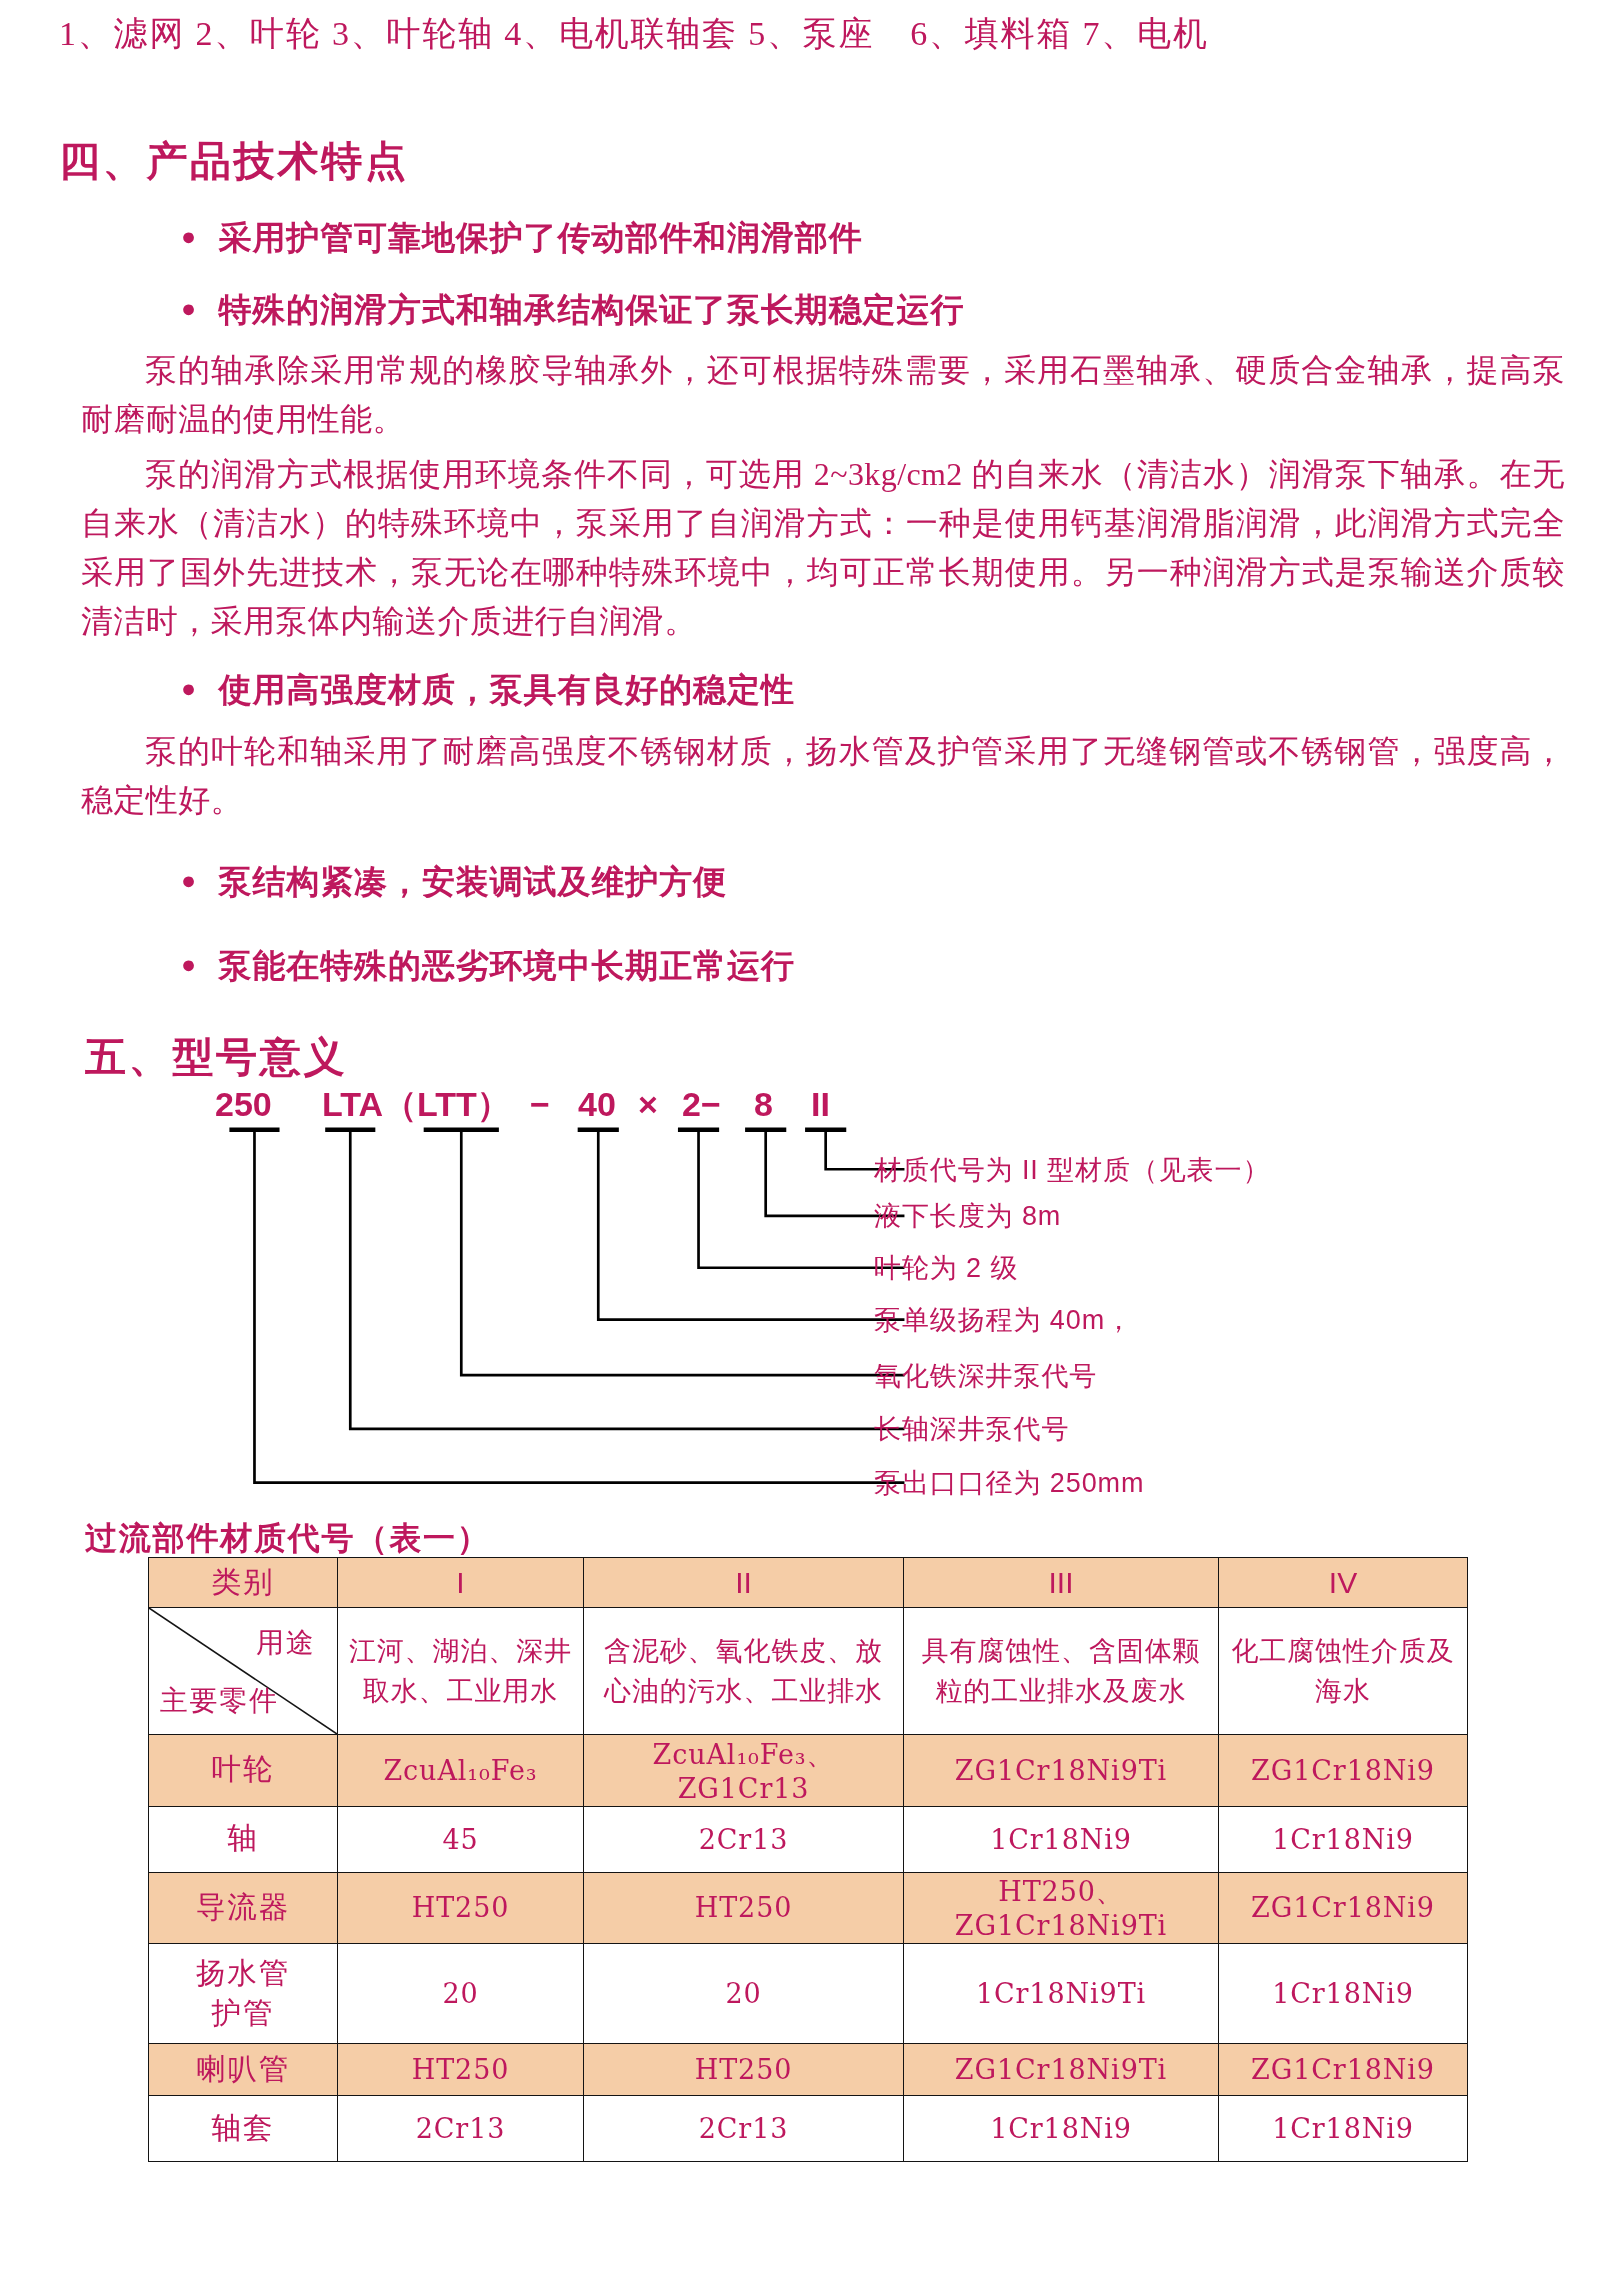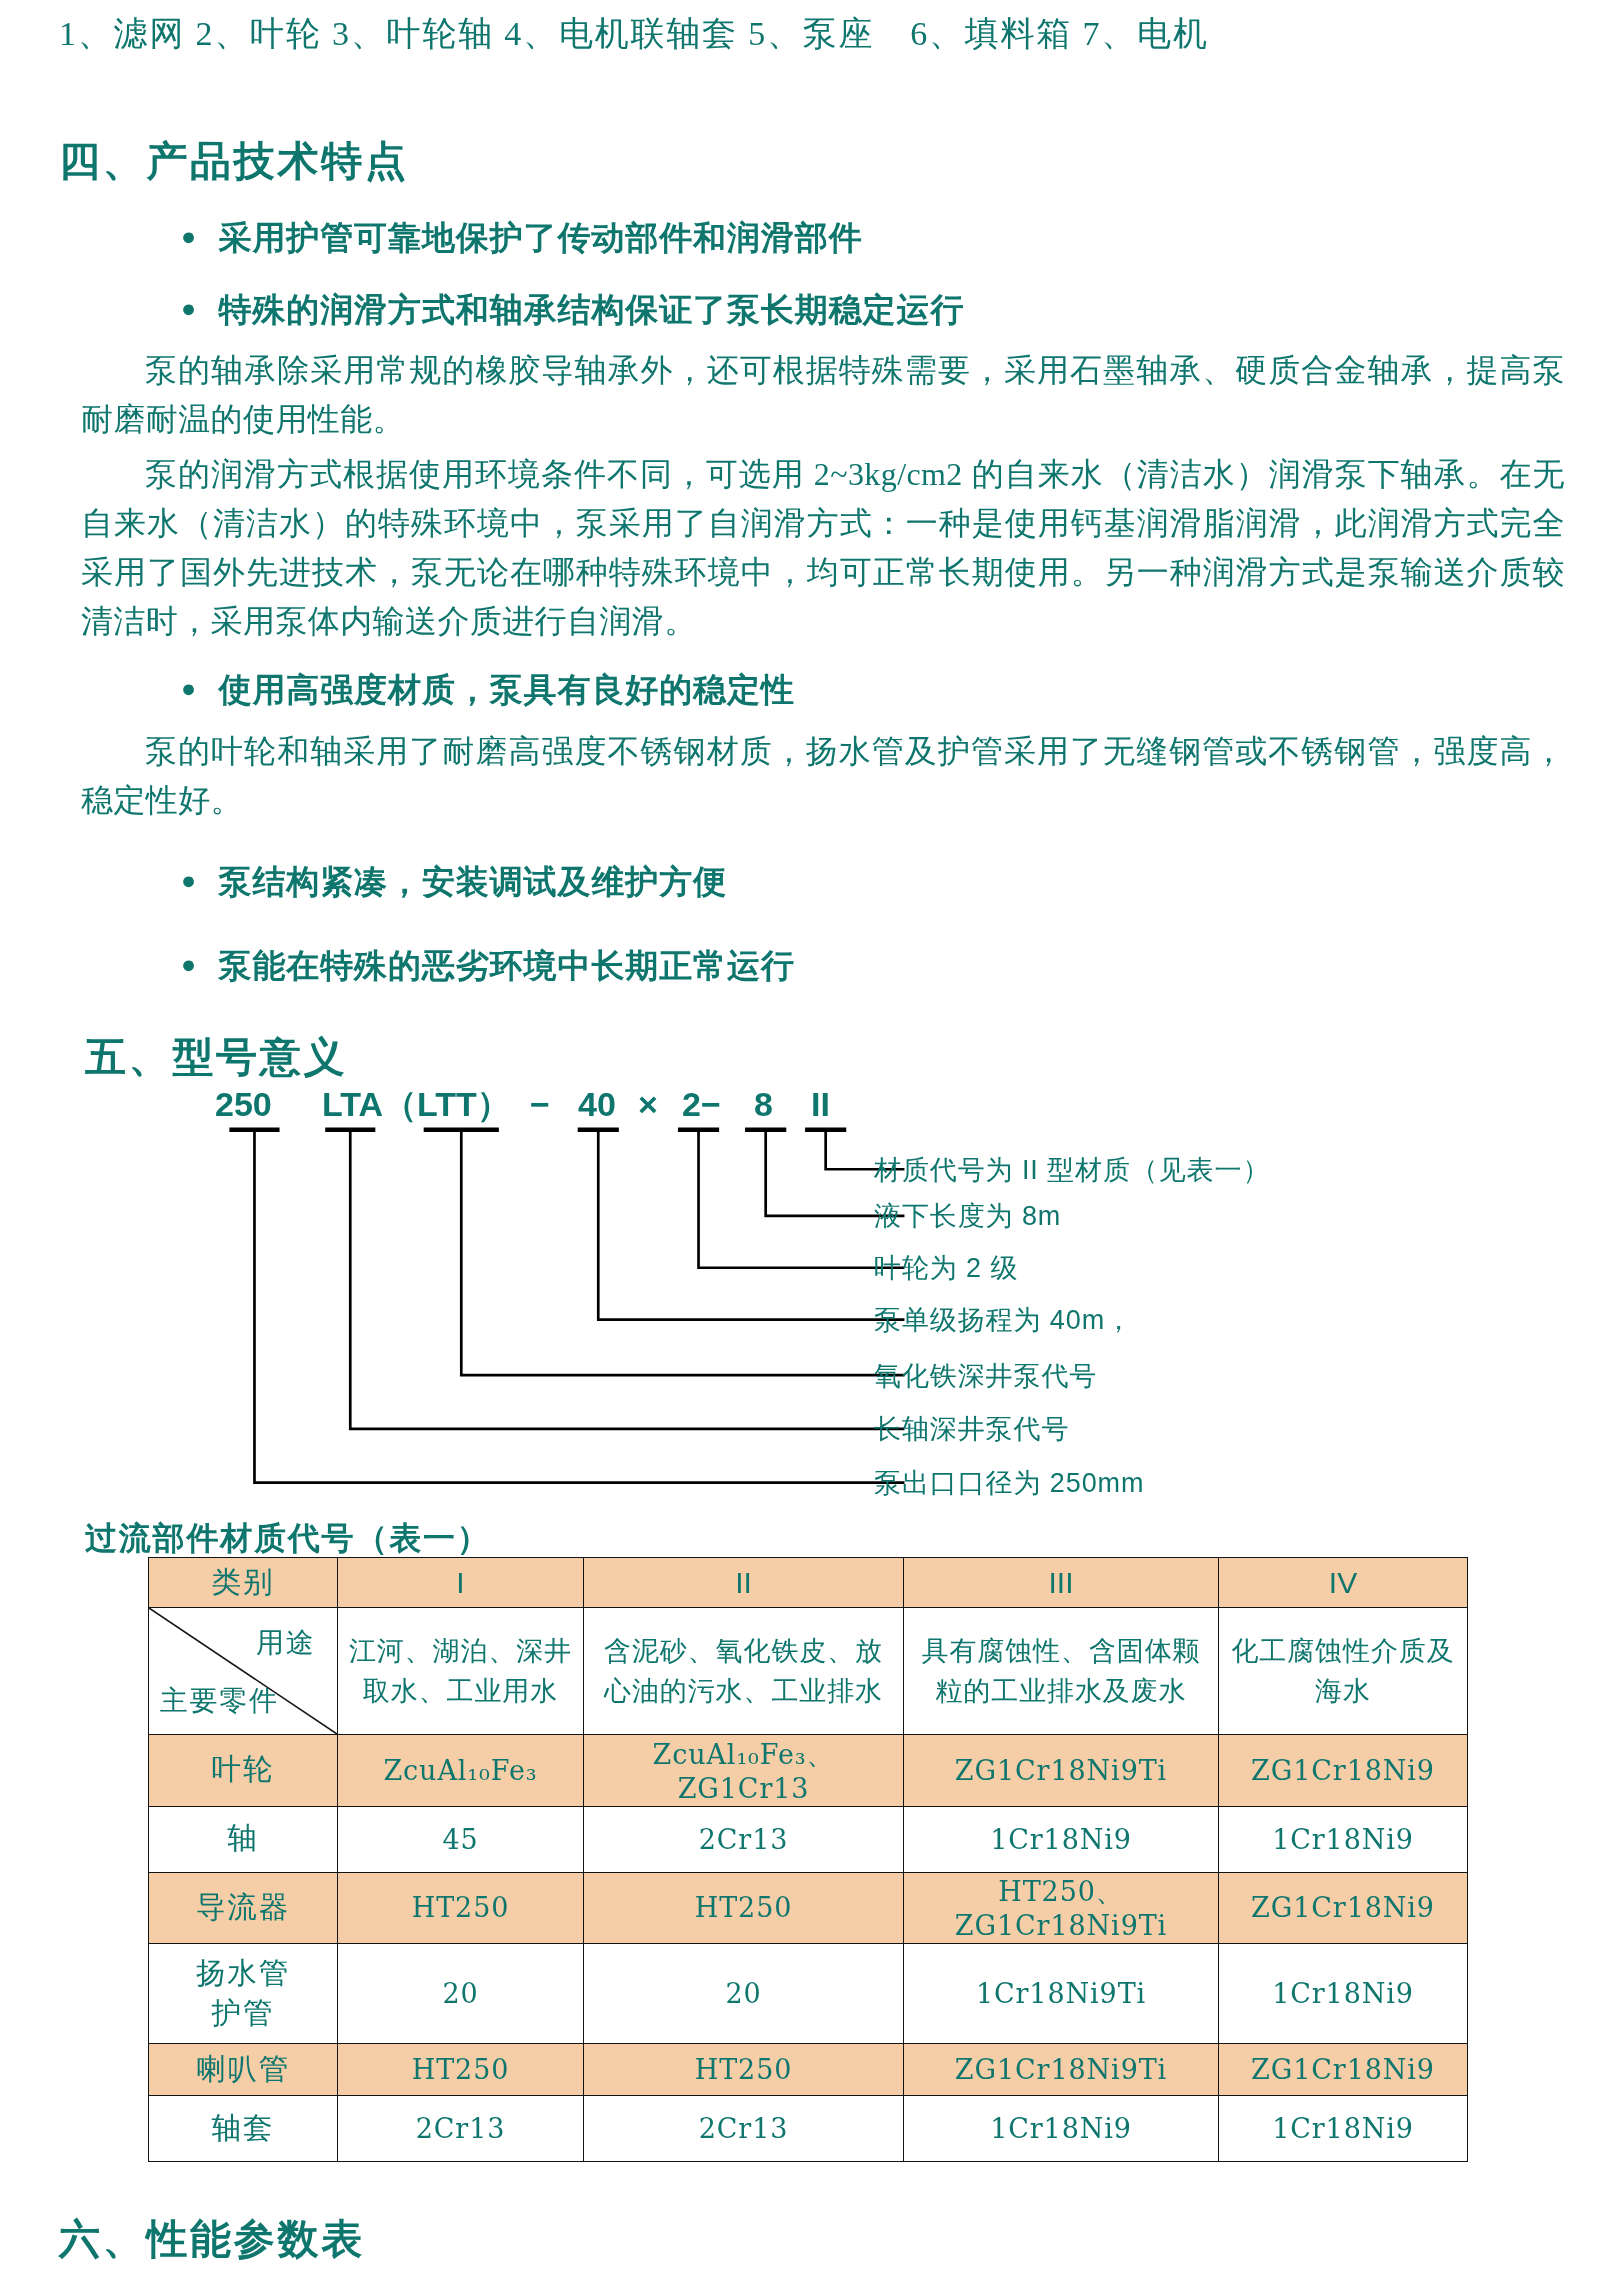--- a/index.html
+++ b/index.html
@@ -1,21 +1,21 @@
 <!DOCTYPE html>
 <html style="--shade: #f5cda7;font-size:14.3px"><head>
 <meta charset="utf-8">
 <style>
   html,body{margin:0;padding:0;background:#ffffff;}
   .page{
     position:relative;
     width:1620px;
     height:2291px;
     background:#ffffff;
-    color:#0f766e;
+    color:#be185d;
     font-family:"Liberation Serif","DejaVu Serif",serif;
     overflow:hidden;
   }
   .abs{position:absolute;}
   .caption{
     left:59px; top:10.7px; width:1522px;
     font-size:34px; letter-spacing:1.8px; white-space:pre;
   }
   .h-major{
     font-family:"Liberation Sans","DejaVu Sans",sans-serif;
@@ -204,16 +204,15 @@
         <tr style="height: 66px;">
           <td class="part-cell">轴套</td>
           <td class="val-cell">2Cr13</td>
           <td class="val-cell">2Cr13</td>
           <td class="val-cell">1Cr18Ni9</td>
           <td class="val-cell">1Cr18Ni9</td>
         </tr>
       </tbody>
   </table>
 
-  <h2 class="abs h-major" style="left:59px; top:2212px;">六、性能参数表</h2>
 
 </div>
 
 
 </body></html>

